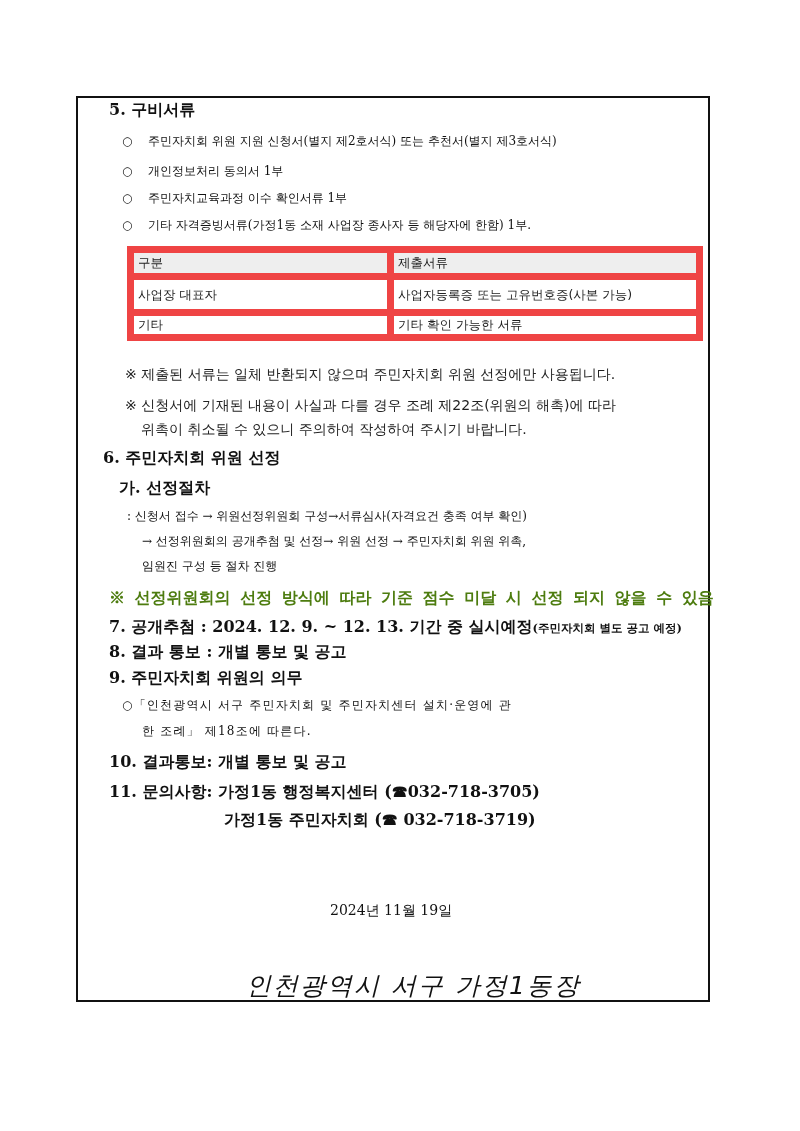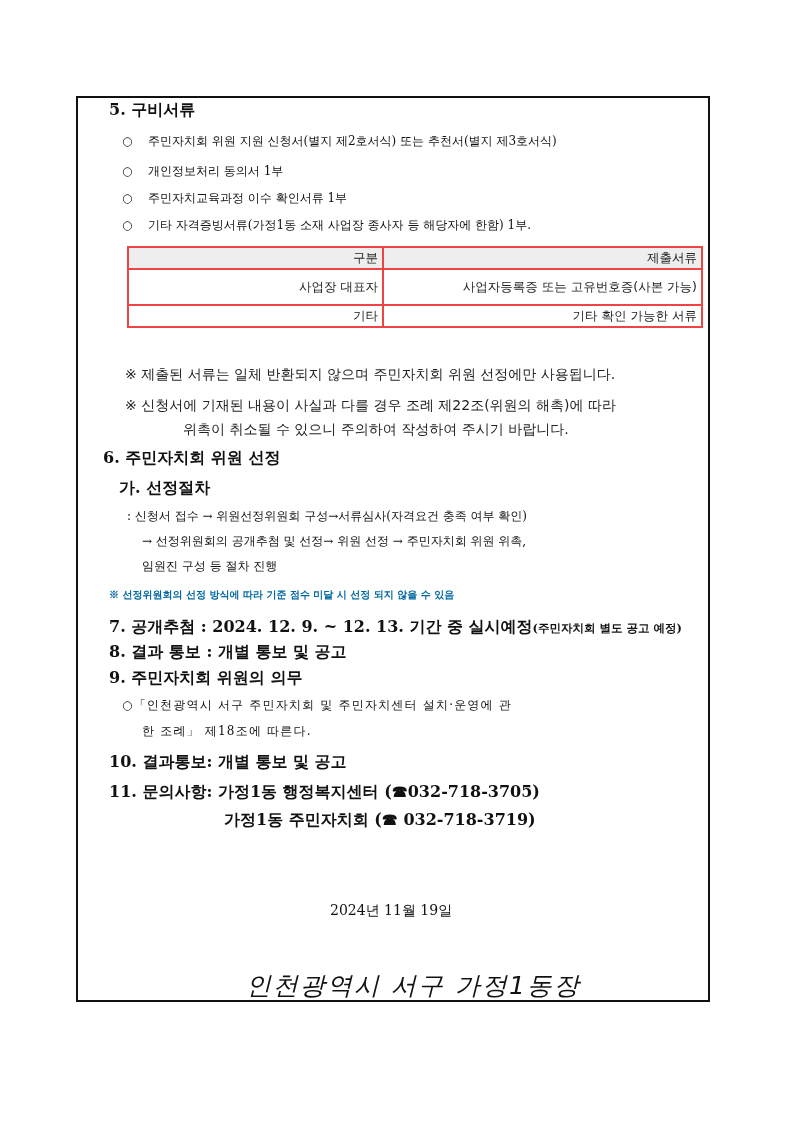--- a/index.html
+++ b/index.html
@@ -4,25 +4,25 @@
 <style>
   html, body { margin:0; padding:0; background:#ffffff; }
   body { width:800px; height:1131px; position:relative; overflow:hidden;
          font-family:"DejaVu Serif","Liberation Serif",serif; color:#111; }
   .frame { position:absolute; left:76px; top:96px; width:634px; height:906px;
            border:2px solid #111; box-sizing:border-box; }
   .ab { position:absolute; white-space:nowrap; }
   .h { font-size:16px; font-weight:bold; }
   .t { font-size:12px; }
   .bullet { display:inline-block; width:26px; }
-  .red { color:#0369a1; font-weight:bold; font-size:10px; }
+  .red { color:#4d7c0f; font-weight:bold; font-size:16px;font-family:Liberation Mono, monospace; }
   table.docs { position:absolute; left:127px; top:246px; width:576px;
                border-collapse:collapse; font-family:"DejaVu Sans","Liberation Sans",sans-serif;
                font-size:12.5px; color:#222; }
-  table.docs th, table.docs td { border:2px solid #ef4444; text-align:right; padding:0 4px; line-height:18px; }
+  table.docs th, table.docs td { border:7px solid #ef4444; text-align:left; padding:0 4px; line-height:18px; }
   table.docs th { background:#eeeeee; font-weight:normal; height:20px; }
   table.docs td.c1 { width:245px; }
   .note { font-family:"DejaVu Sans","Liberation Sans",sans-serif; font-size:14px; color:#222; }
   .small { font-size:11.5px; }
   .date { font-size:14px; }
   .sign { font-size:25px; letter-spacing:2px; font-family:"DejaVu Sans","Liberation Sans",sans-serif;font-style:italic; }
 </style>
 </head>
 <body>
 
@@ -46,21 +46,21 @@
   </tr>
   <tr style="height:22px;">
     <td class="c1">기타</td>
     <td>기타 확인 가능한 서류</td>
   </tr>
 </tbody>
   </table>
 
 <div class="ab note" style="left:125px;top:366px;">※ 제출된 서류는 일체 반환되지 않으며 주민자치회 위원 선정에만 사용됩니다.</div>
 <div class="ab note" style="left:125px;top:397px;">※ 신청서에 기재된 내용이 사실과 다를 경우 조례 제22조(위원의 해촉)에 따라</div>
-<div class="ab note" style="left:141px;top:421px;margin-left:42px;">위촉이 취소될 수 있으니 주의하여 작성하여 주시기 바랍니다.</div>
+<div class="ab note" style="left:141px;top:421px;">위촉이 취소될 수 있으니 주의하여 작성하여 주시기 바랍니다.</div>
 
 <div class="ab h" style="left:103px;top:448px;">6. 주민자치회 위원 선정</div>
 <div class="ab h" style="left:119px;top:478px;">가. 선정절차</div>
 <div class="ab t" style="left:127px;top:508px;">: 신청서 접수 → 위원선정위원회 구성→서류심사(자격요건 충족 여부 확인)</div>
 <div class="ab t" style="left:142px;top:533px;">→ 선정위원회의 공개추첨 및 선정→ 위원 선정 → 주민자치회 위원 위촉,</div>
 <div class="ab t" style="left:142px;top:558px;">임원진 구성 등 절차 진행</div>
 <div class="ab red" style="left:109px;top:588px;">※ 선정위원회의 선정 방식에 따라 기준 점수 미달 시 선정 되지 않을 수 있음</div>
 
 <div class="ab h" style="left:109px;top:617px;"><span>7. 공개추첨 : 2024. 12. 9. ~ 12. 13. 기간 중 실시예정</span><span class="small">(주민자치회 별도 공고 예정)</span></div>
 <div class="ab h" style="left:109px;top:642px;">8. 결과 통보 : 개별 통보 및 공고</div>

